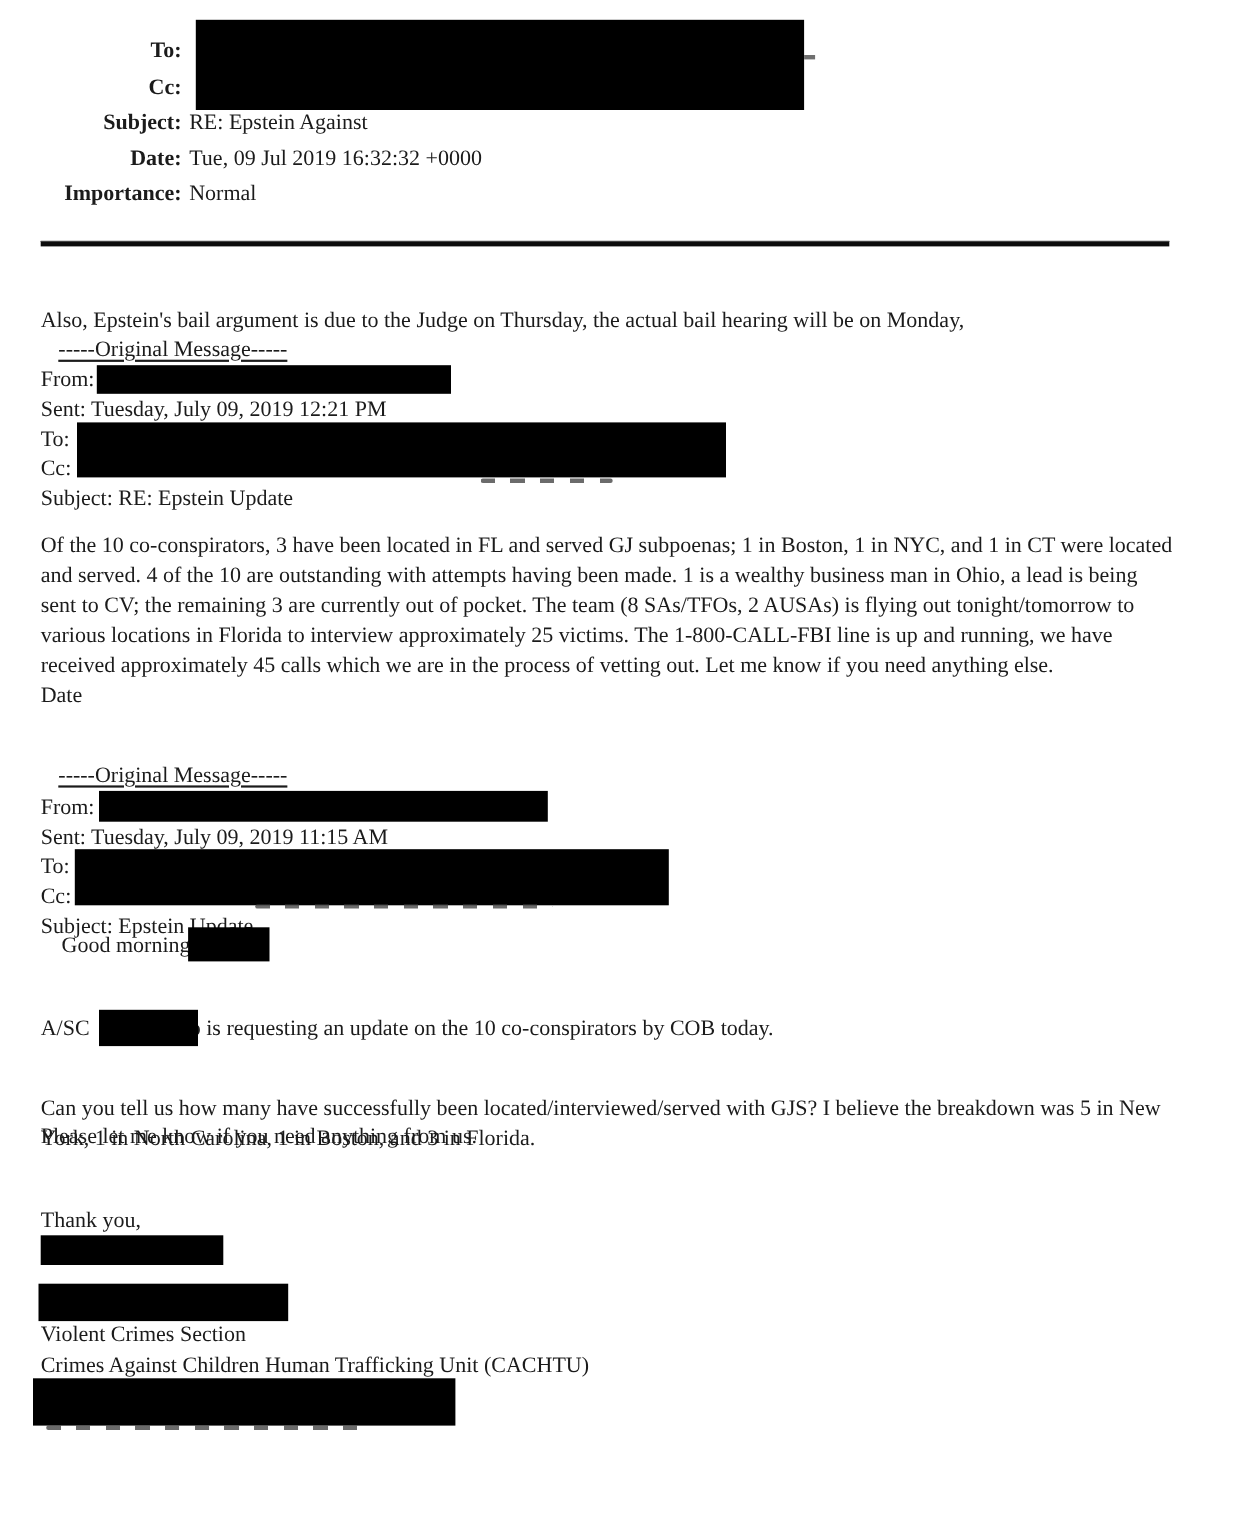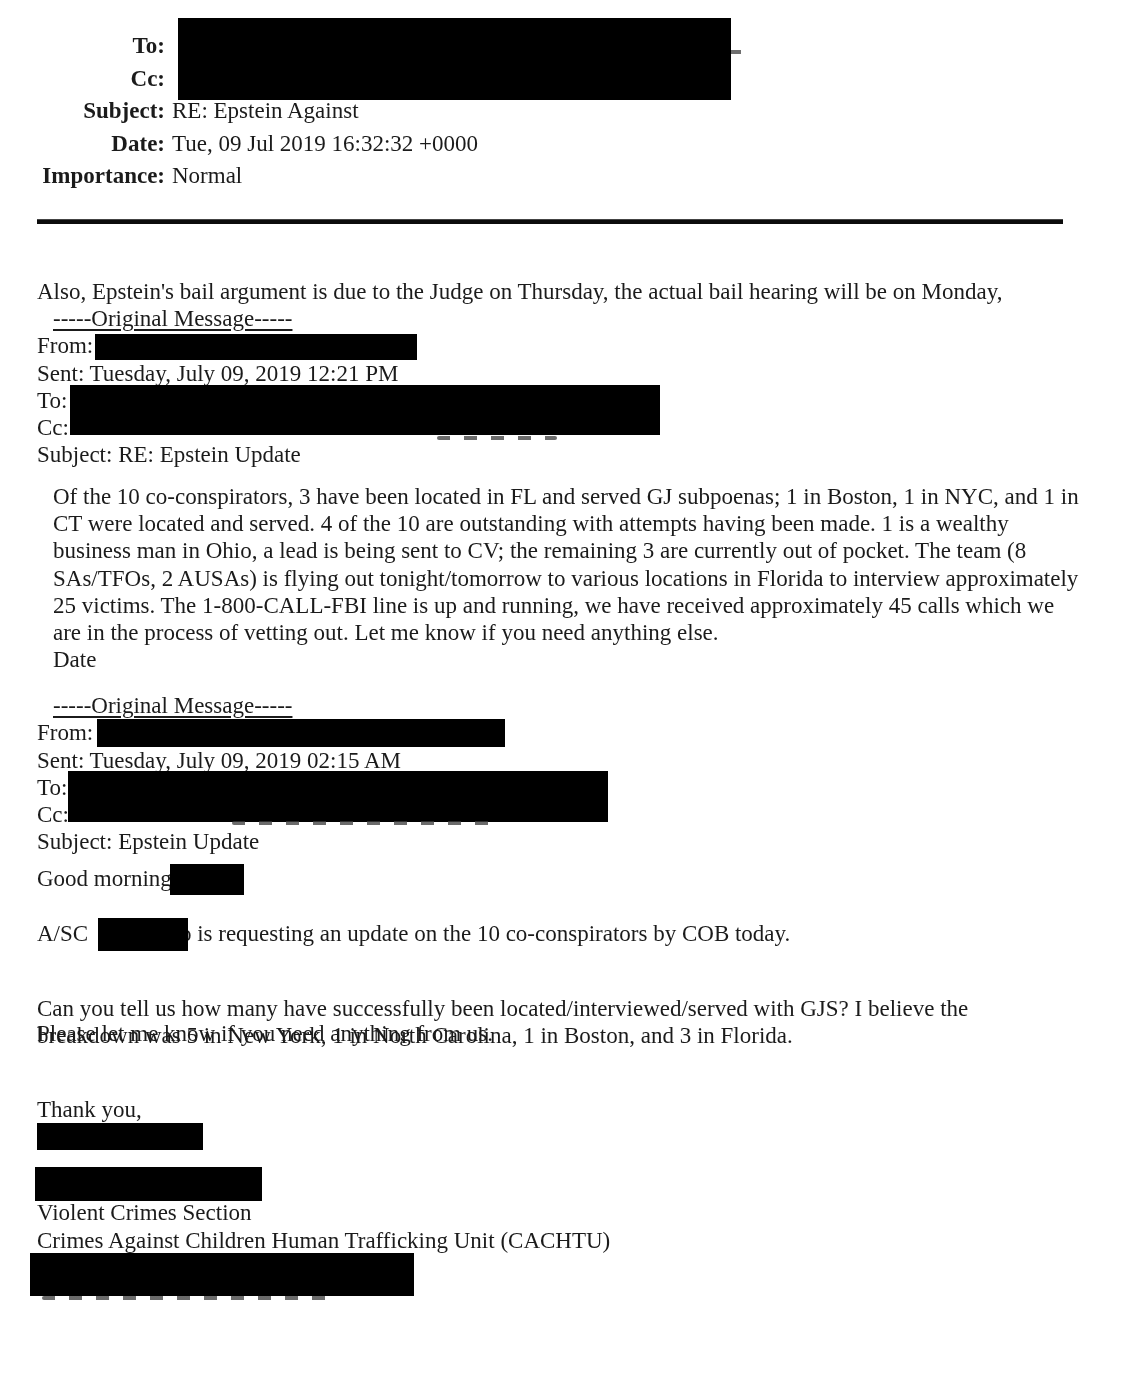--- a/index.html
+++ b/index.html
@@ -7,21 +7,21 @@
   body {
     width: 1136px; height: 1399px;
     font-family: "Liberation Serif", "DejaVu Serif", serif;
     color: #1b1b1b;
     overflow: hidden;
     position: relative;
   }
   #page {
     position: absolute; inset: 0;
     background: #ffffff;
-    font-size: 23px;
+    font-size: 20px;
     line-height: 27px;
   }
   
   .mail-header {
     position: absolute; top: 30px; left: 0; width: 760px;
   }
   .hdr-row { display: grid; grid-template-columns: 172px 1fr; line-height: 32.5px; }
   .hdr-label { font-weight: bold; text-align: right; padding-right: 7px; }
   .hdr-value { text-align: left; }
   .hdr-redaction {
@@ -99,39 +99,39 @@
     <div>Sent: Tuesday, July 09, 2019 12:21 PM</div>
     <div class="hdr2">
       <div>To:</div>
       <div>Cc:</div>
       <div class="tocc-redact" style="left:33px;top:-2px;width:590px;height:50px;"></div>
       <div class="peek-strip" style="left:400px;top:49px;width:120px;"></div>
     </div>
     <div>Subject: RE: Epstein Update</div>
   </div>
 
-  <div class="tblock" style="top: 483px; line-height: 27.2px; margin-left: 16px;">
+  <div class="tblock" style="top: 483px; line-height: 27.2px;">
     <div>Of the 10 co-conspirators, 3 have been located in FL and served GJ subpoenas; 1 in Boston, 1 in NYC, and 1 in CT were located and served. 4 of the 10 are outstanding with attempts having been made. 1 is a wealthy business man in Ohio, a lead is being sent to CV; the remaining 3 are currently out of pocket. The team (8 SAs/TFOs, 2 AUSAs) is flying out tonight/tomorrow to various locations in Florida to interview approximately 25 victims. The 1-800-CALL-FBI line is up and running, we have received approximately 45 calls which we are in the process of vetting out. Let me know if you need anything else.</div>
     <div>Date</div>
   </div>
 
   <div class="tblock" style="top: 692px;">
     <div class="sep-line">-----Original Message-----</div>
     <div><span>From:</span><span class="redact r-inline z2" style="width:408px;height:28px;margin-left:4px;"></span></div>
-    <div>Sent: Tuesday, July 09, 2019 02:15 AM</div>
+    <div>Sent: Tuesday, July 09, 2019 11:15 AM</div>
     <div class="hdr2">
       <div>To:</div>
       <div>Cc:</div>
       <div class="tocc-redact" style="left:31px;top:-3px;width:540px;height:51px;"></div>
       <div class="peek-strip" style="left:195px;top:47px;width:270px;"></div>
     </div>
     <div>Subject: Epstein Update</div>
   </div>
 
-  <div class="tblock" style="top: 864px;"><span>Good morning</span><span class="redact r-inline z2" style="width:74px;height:31px;margin-left:-2px;vertical-align:-9px;"></span></div>
+  <div class="tblock" style="top: 843px; margin-left: 19px;"><span>Good morning</span><span class="redact r-inline z2" style="width:74px;height:31px;margin-left:-2px;vertical-align:-9px;"></span></div>
 
   <div class="tblock" style="top: 918px;"><span>A/SC </span><span class="redact r-inline z2" style="width:90px;height:33px;margin-left:4px;vertical-align:-10px;"></span><span class="peek-char">o</span><span> is requesting an update on the 10 co-conspirators by COB today.</span></div>
 
   <div class="tblock" style="top: 995px;">Can you tell us how many have successfully been located/interviewed/served with GJS? I believe the breakdown was 5 in New York, 1 in North Carolina, 1 in Boston, and 3 in Florida.</div>
 
   <div class="tblock" style="top: 1020px;">Please let me know if you need anything from us.</div>
 
   <div class="tblock" style="top: 1096px;">Thank you,</div>
 
   <div class="sig-redact" style="left:37px;top:1123px;width:166px;height:27px;"></div>

